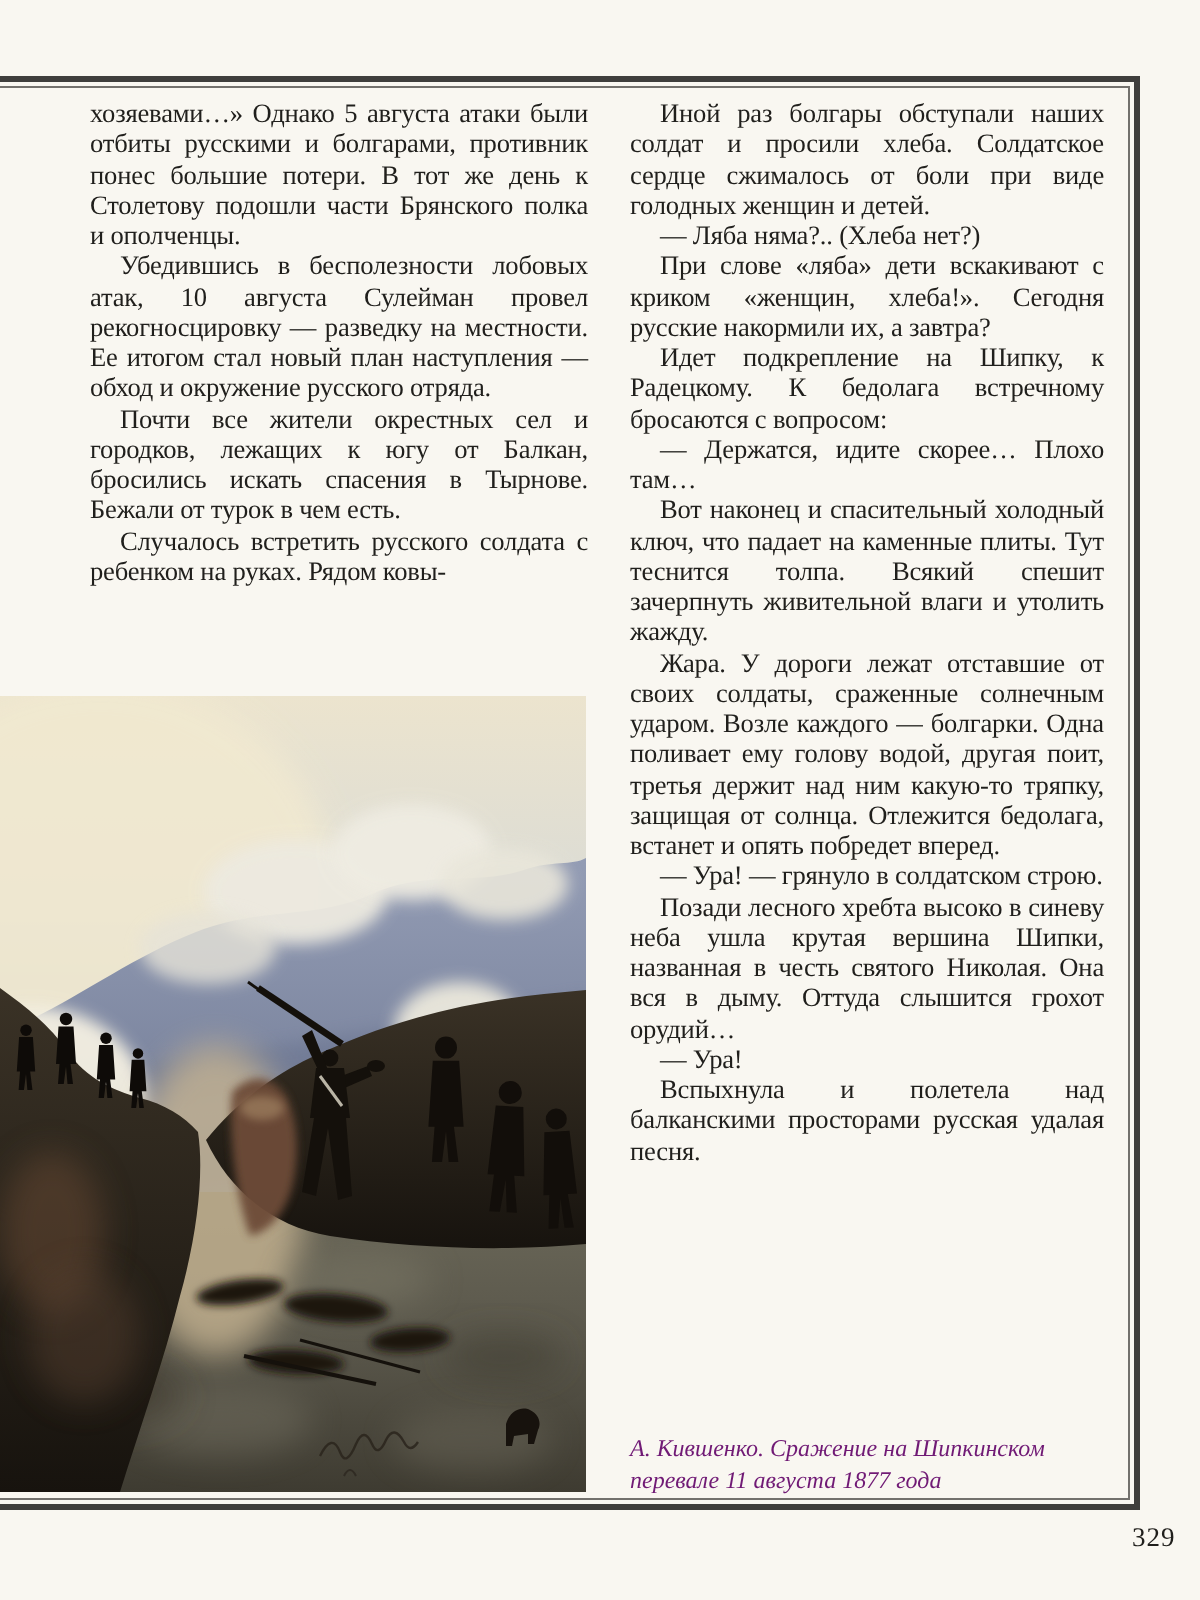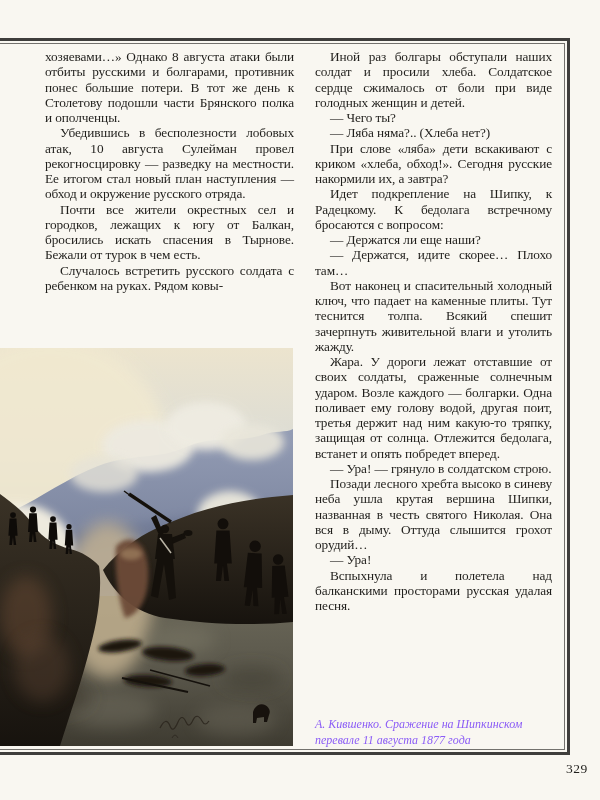--- a/index.html
+++ b/index.html
@@ -24,49 +24,47 @@
   .col-left{left:45px;width:249px;}
   .col-right{left:315px;width:237px;}
   .col p{margin:0;padding:0;}
   .col p.indent{text-indent:15px;}
   .painting-wrap{
     position:absolute;left:0;top:348px;width:293px;height:398px;
   }
   .painting-wrap svg{display:block;}
   .caption{
     position:absolute;left:315px;top:716px;width:240px;
-    font-size:12px;line-height:16px;font-style:italic;color:#8b5cf6;
+    font-size:12px;line-height:16px;font-style:italic;color:#701a75;
     text-align:left;
   }
   .page-number{
     position:absolute;left:566px;top:761px;
     font-size:13.5px;color:#201f1c;letter-spacing:0.5px;text-align:right;
   }
 </style>
 </head>
 <body>
 
 <div class="frame-outer">
   <div class="frame-inner"></div>
 </div>
 
 <div class="col col-left">
-  <p>хозяевами…» Однако 8 августа атаки были отбиты русскими и болгарами, противник понес большие потери. В тот же день к Столетову подошли части Брянского полка и ополченцы.</p>
+  <p>хозяевами…» Однако 5 августа атаки были отбиты русскими и болгарами, противник понес большие потери. В тот же день к Столетову подошли части Брянского полка и ополченцы.</p>
   <p class="indent">Убедившись в бесполезности лобовых атак, 10 августа Сулейман провел рекогносцировку — разведку на местности. Ее итогом стал новый план наступления — обход и окружение русского отряда.</p>
   <p class="indent">Почти все жители окрестных сел и городков, лежащих к югу от Балкан, бросились искать спасения в Тырнове. Бежали от турок в чем есть.</p>
   <p class="indent">Случалось встретить русского солдата с ребенком на руках. Рядом ковы-</p>
 </div>
 
 <div class="col col-right">
   <p class="indent">Иной раз болгары обступали наших солдат и просили хлеба. Солдатское сердце сжималось от боли при виде голодных женщин и детей.</p>
-  <p class="indent">— Чего ты?</p>
   <p class="indent">— Ляба няма?.. (Хлеба нет?)</p>
-  <p class="indent">При слове «ляба» дети вскакивают с криком «хлеба, обход!». Сегодня русские накормили их, а завтра?</p>
+  <p class="indent">При слове «ляба» дети вскакивают с криком «женщин, хлеба!». Сегодня русские накормили их, а завтра?</p>
   <p class="indent">Идет подкрепление на Шипку, к Радецкому. К бедолага встречному бросаются с вопросом:</p>
-  <p class="indent">— Держатся ли еще наши?</p>
   <p class="indent">— Держатся, идите скорее… Плохо там…</p>
   <p class="indent">Вот наконец и спасительный холодный ключ, что падает на каменные плиты. Тут теснится толпа. Всякий спешит зачерпнуть живительной влаги и утолить жажду.</p>
   <p class="indent">Жара. У дороги лежат отставшие от своих солдаты, сраженные солнечным ударом. Возле каждого — болгарки. Одна поливает ему голову водой, другая поит, третья держит над ним какую-то тряпку, защищая от солнца. Отлежится бедолага, встанет и опять побредет вперед.</p>
   <p class="indent">— Ура! — грянуло в солдатском строю.</p>
   <p class="indent">Позади лесного хребта высоко в синеву неба ушла крутая вершина Шипки, названная в честь святого Николая. Она вся в дыму. Оттуда слышится грохот орудий…</p>
   <p class="indent">— Ура!</p>
   <p class="indent">Вспыхнула и полетела над балканскими просторами русская удалая песня.</p>
 </div>
 
 <div class="painting-wrap">

